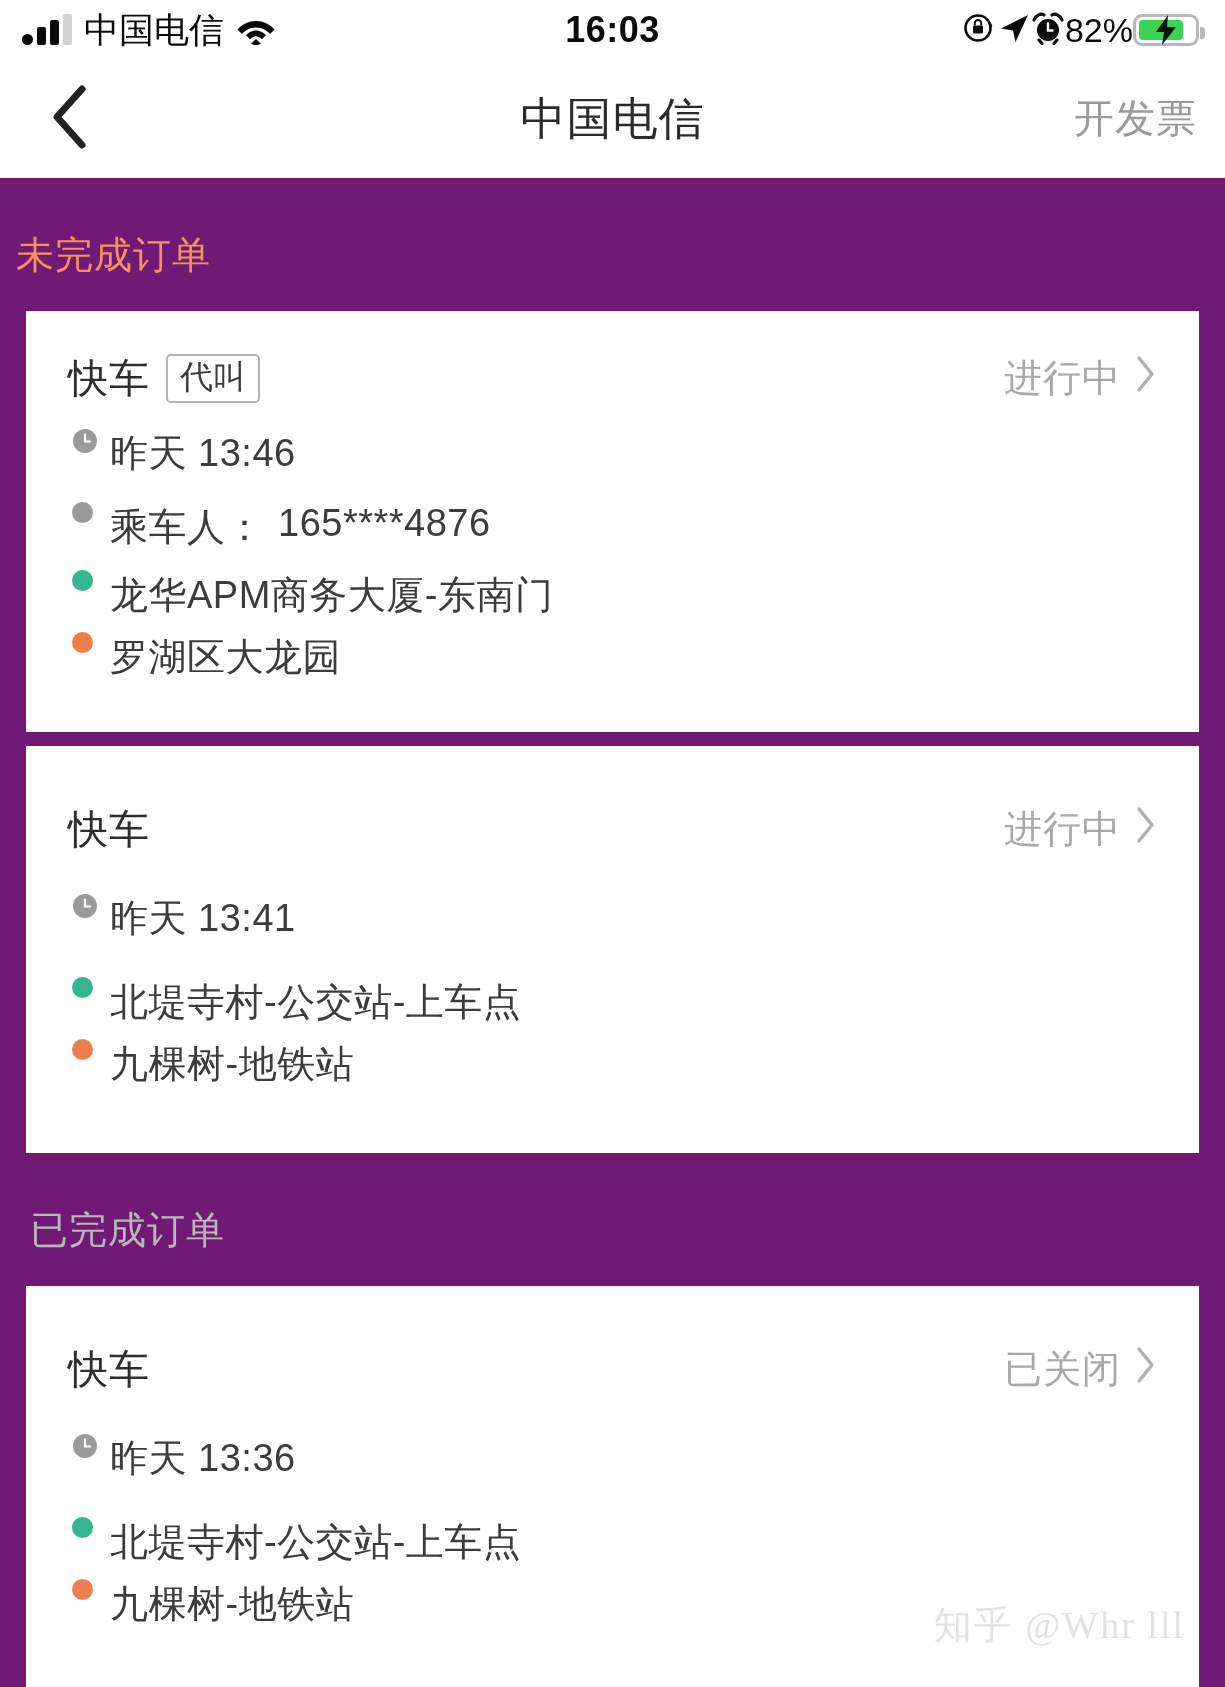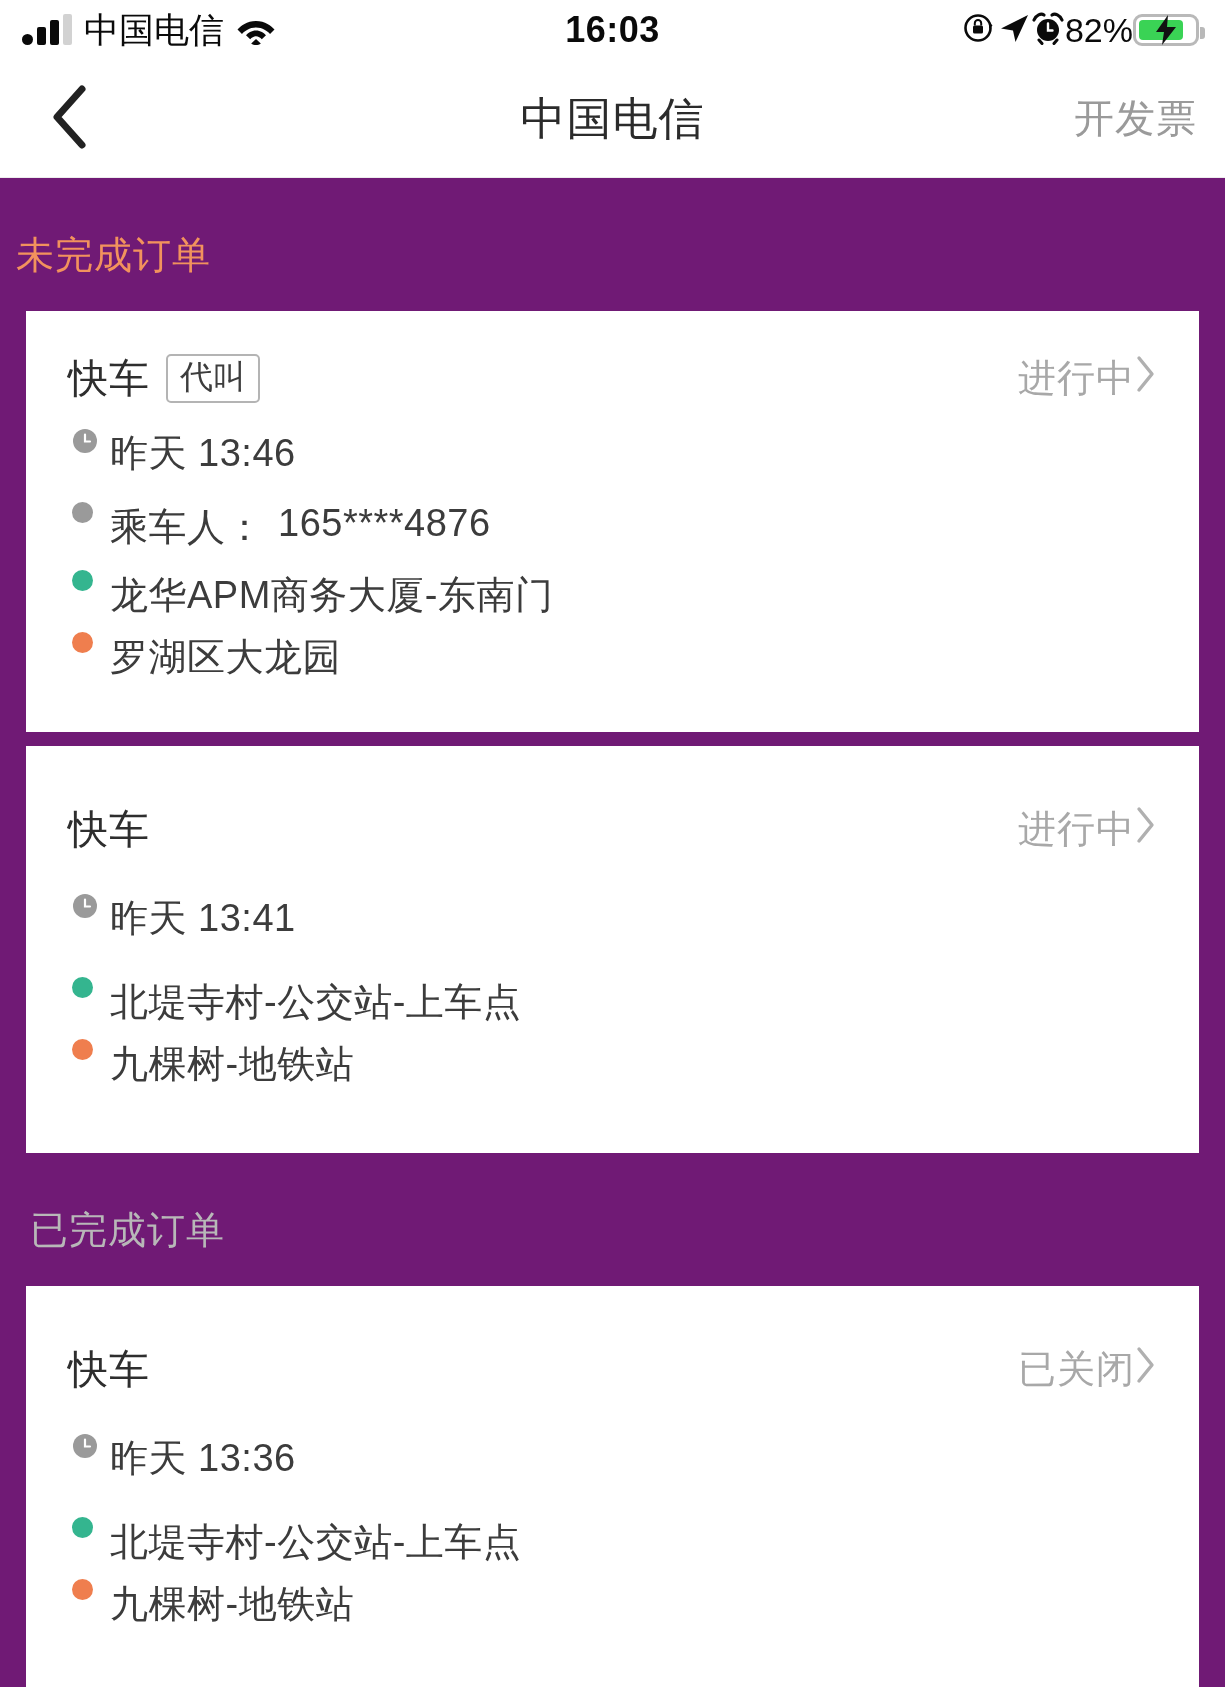--- a/index.html
+++ b/index.html
@@ -94,21 +94,21 @@
   .ctype { font-size:40px; color:#2e2e2e; letter-spacing:1px; }
   .badge {
     margin-left:16px;
     border:2px solid #b4b4b4; border-radius:5px;
     font-size:33px; color:#3d3d3d;
     padding:3px 12px 6px 12px;
     line-height:1.12;
   }
   .cstatus {
     margin-left:auto;
-    display:flex; align-items:center; 
+    display:flex; align-items:center; gap:14px;
     font-size:38px; color:#a8a8a8; letter-spacing:1px;
   }
   .chev { display:block; }
 
   .rows { padding-left:4px; }
   .row {
     display:flex; align-items:flex-start;
     min-height:62px;
   }
   .row.time { margin-bottom:12px; }
@@ -321,13 +321,14 @@
           <span class="marker">
             <span class="dot" style="background:#ef7e4e"></span>
           </span>
           <span class="rtext">九棵树-地铁站</span>
         </div>
       </div>
     </div>
 
   </div>
 
+  <div class="watermark">知乎 @Whr lll</div>
 </div>
 
 </body></html>

